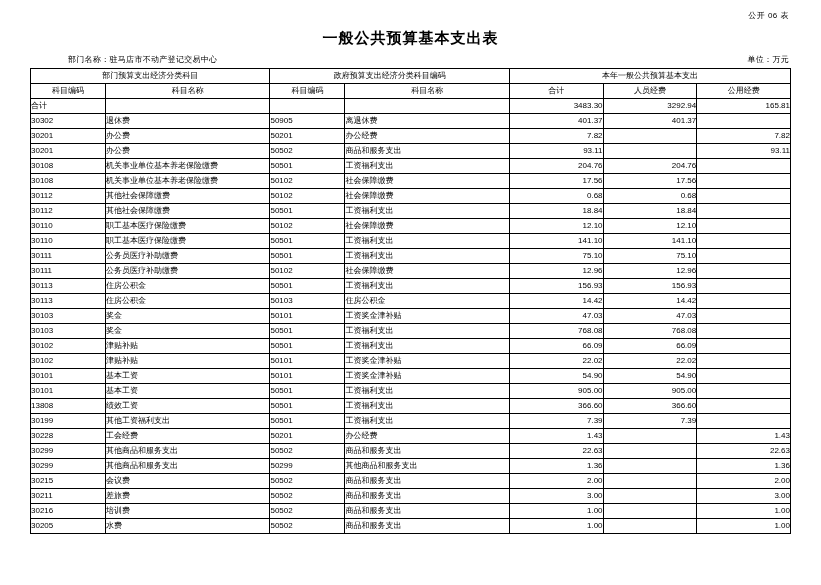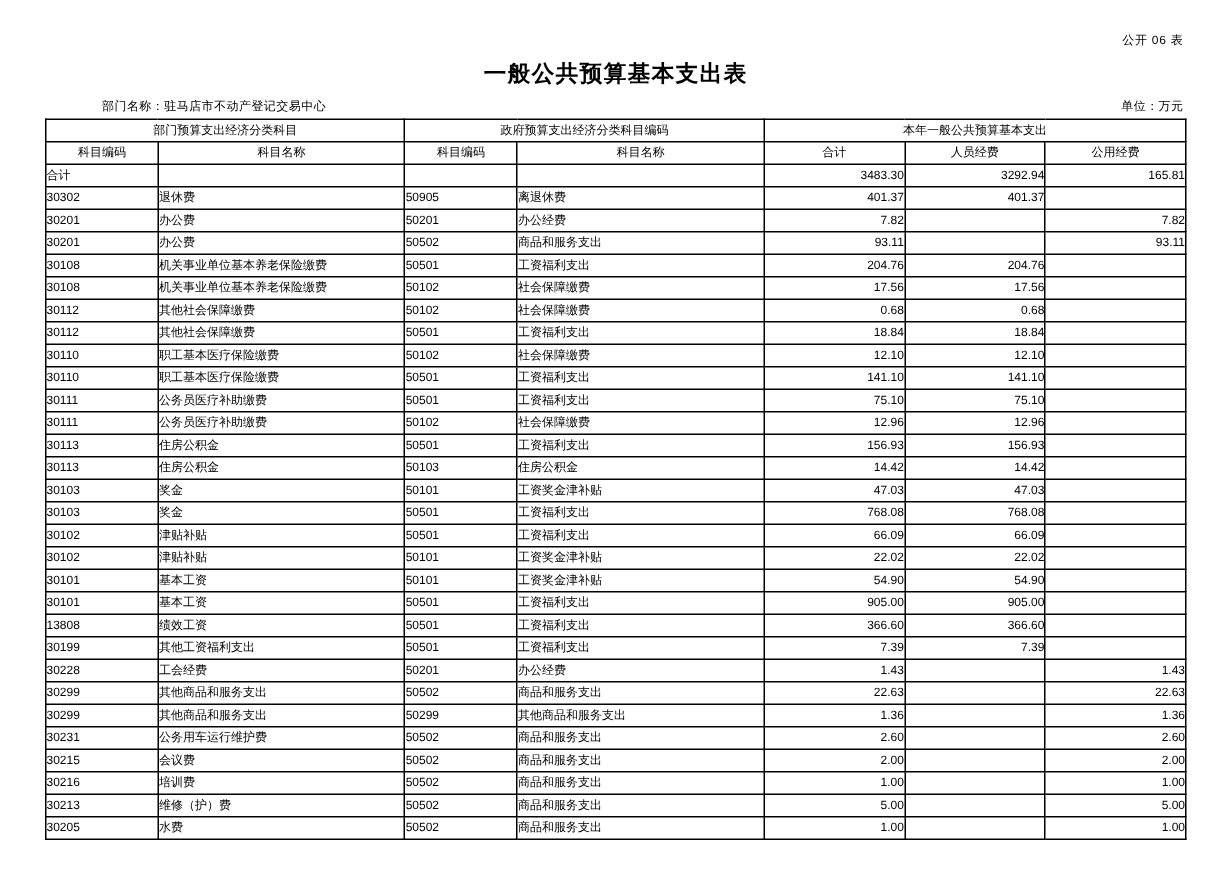--- a/index.html
+++ b/index.html
@@ -12,21 +12,21 @@
     height: 585px;
     font-family: "Liberation Sans", sans-serif;
     color: #000000;
     overflow: hidden;
   }
   .page {
     position: relative;
     width: 821px;
     height: 585px;
     box-sizing: border-box;
-    padding: 11px 30px;
+    padding: 0 30px;
   }
   .topline {
     text-align: right;
     font-size: 8px;
     padding-top: 10px;
     padding-right: 2px;
     letter-spacing: 0.5px;
   }
   .doc-title {
     text-align: center;
@@ -340,56 +340,47 @@
       <tr>
         <td class="code">30299</td>
         <td class="name">其他商品和服务支出</td>
         <td class="code">50299</td>
         <td class="name">其他商品和服务支出</td>
         <td class="num">1.36</td>
         <td class="num"></td>
         <td class="num">1.36</td>
       </tr>
       <tr>
-        <td class="code">30231</td>
-        <td class="name">公务用车运行维护费</td>
-        <td class="code">50502</td>
-        <td class="name">商品和服务支出</td>
-        <td class="num">2.60</td>
-        <td class="num"></td>
-        <td class="num">2.60</td>
-      </tr>
-      <tr>
         <td class="code">30215</td>
         <td class="name">会议费</td>
         <td class="code">50502</td>
         <td class="name">商品和服务支出</td>
         <td class="num">2.00</td>
         <td class="num"></td>
         <td class="num">2.00</td>
       </tr>
       <tr>
+        <td class="code">30211</td>
+        <td class="name">差旅费</td>
+        <td class="code">50502</td>
+        <td class="name">商品和服务支出</td>
+        <td class="num">3.00</td>
+        <td class="num"></td>
+        <td class="num">3.00</td>
+      </tr>
+      <tr>
         <td class="code">30216</td>
         <td class="name">培训费</td>
         <td class="code">50502</td>
         <td class="name">商品和服务支出</td>
         <td class="num">1.00</td>
         <td class="num"></td>
         <td class="num">1.00</td>
       </tr>
       <tr>
-        <td class="code">30213</td>
-        <td class="name">维修（护）费</td>
-        <td class="code">50502</td>
-        <td class="name">商品和服务支出</td>
-        <td class="num">5.00</td>
-        <td class="num"></td>
-        <td class="num">5.00</td>
-      </tr>
-      <tr>
         <td class="code">30205</td>
         <td class="name">水费</td>
         <td class="code">50502</td>
         <td class="name">商品和服务支出</td>
         <td class="num">1.00</td>
         <td class="num"></td>
         <td class="num">1.00</td>
       </tr>
     </tbody>
   </table>

